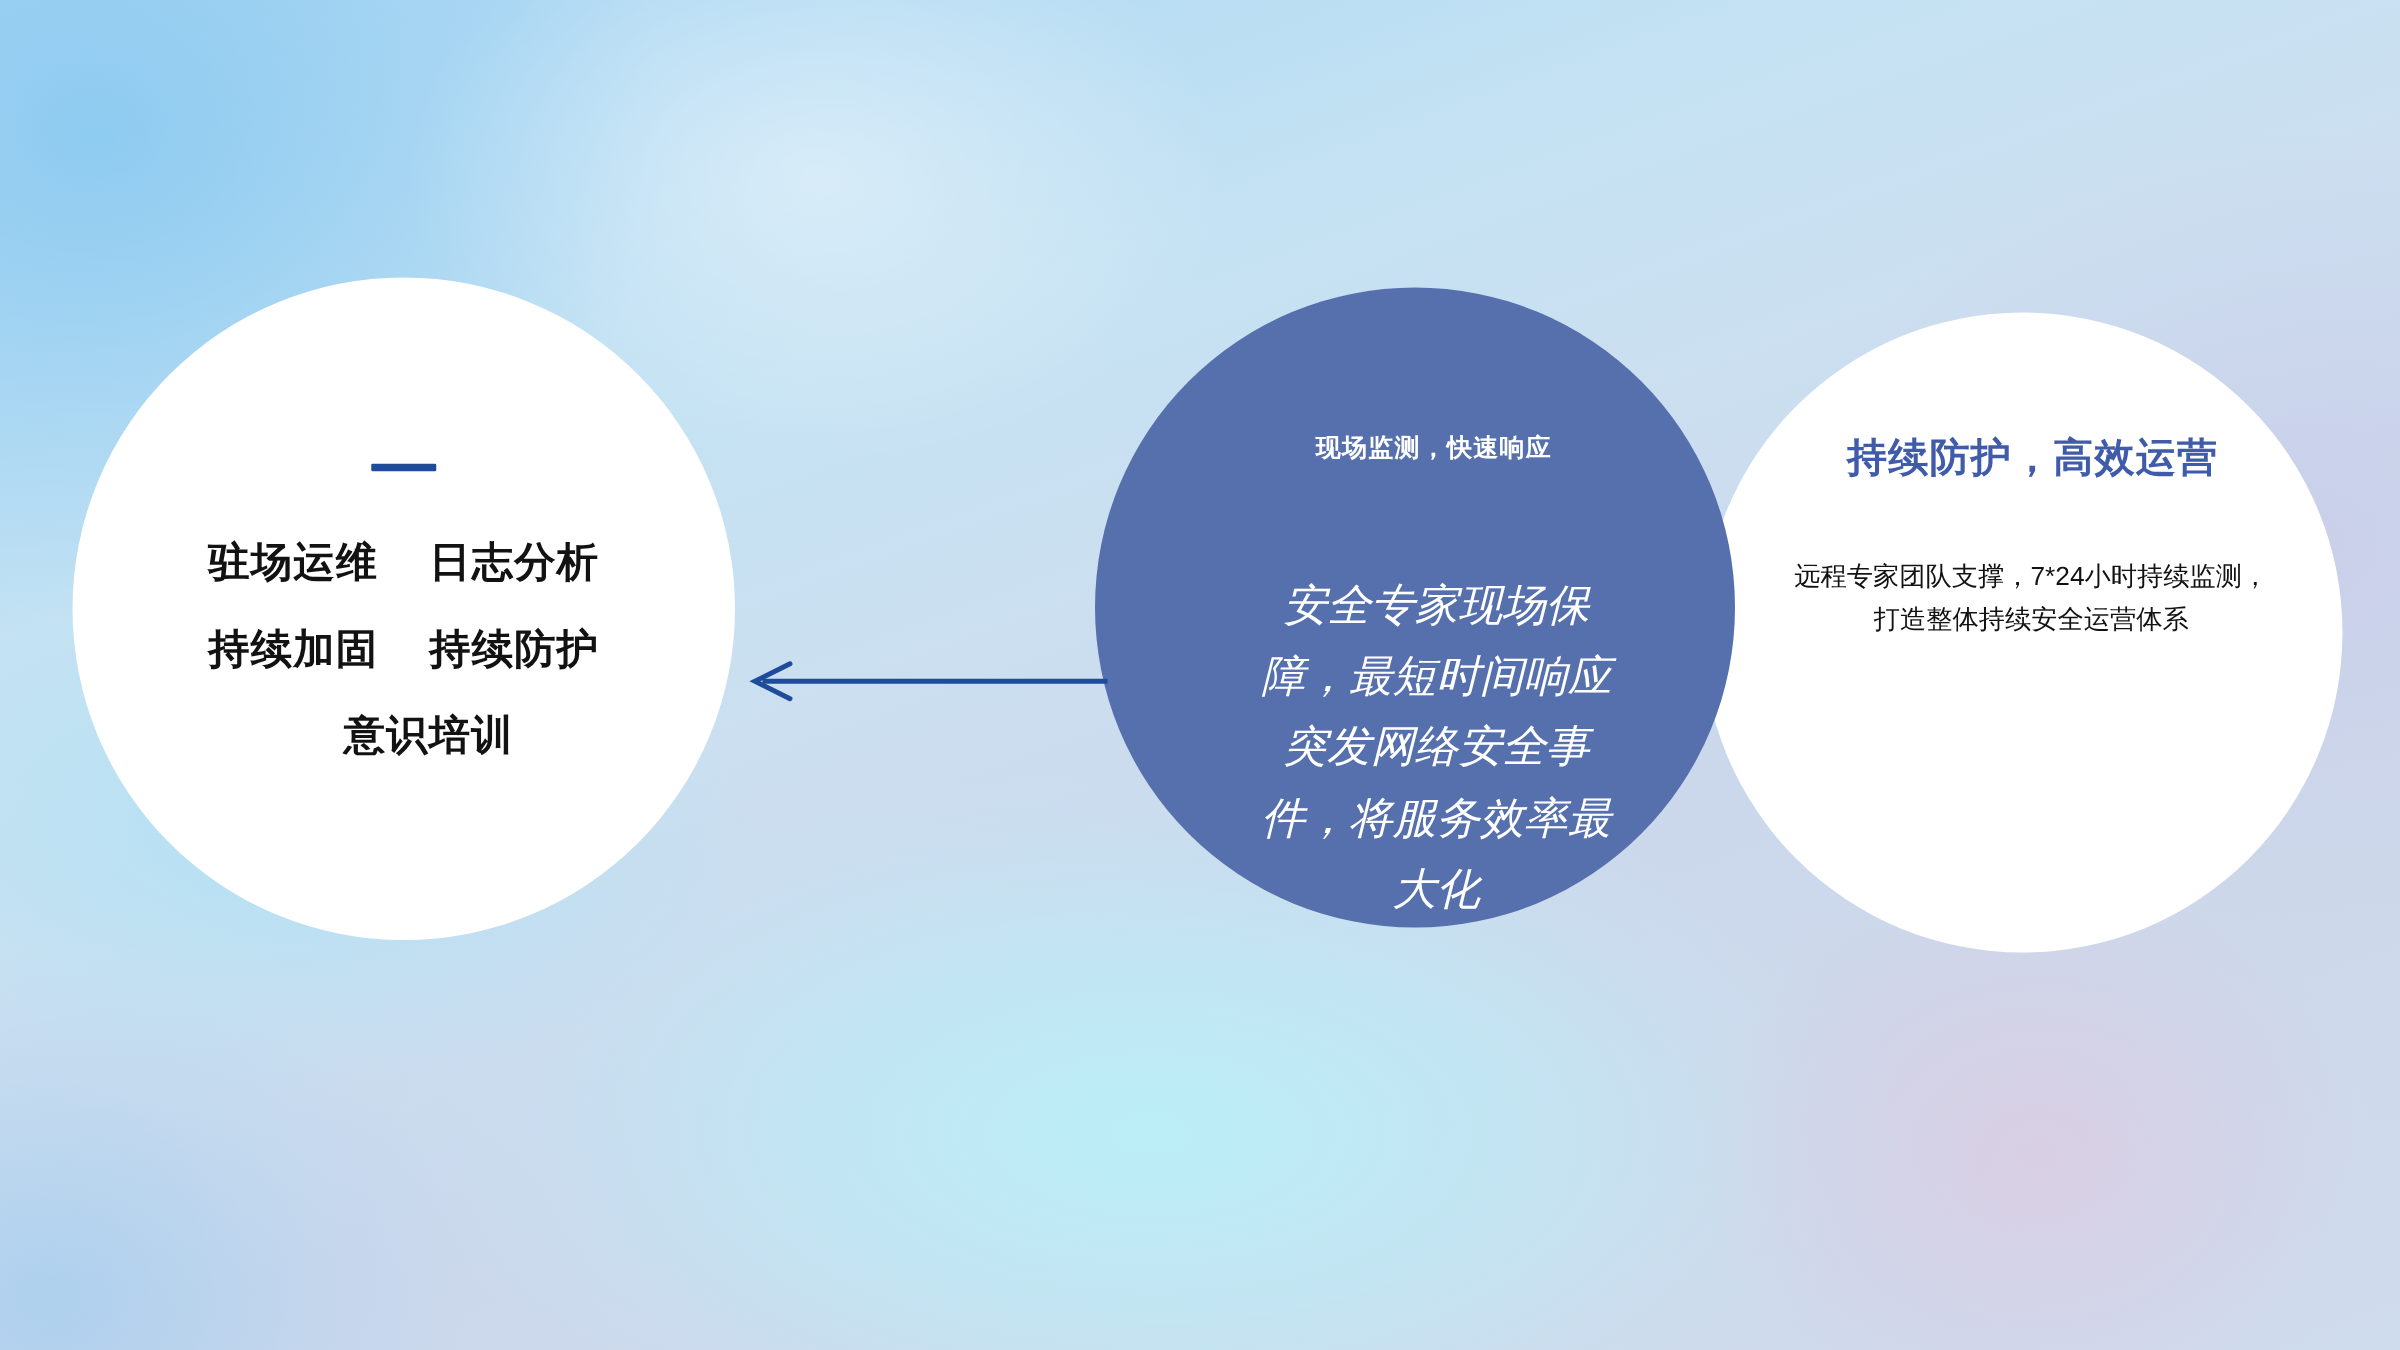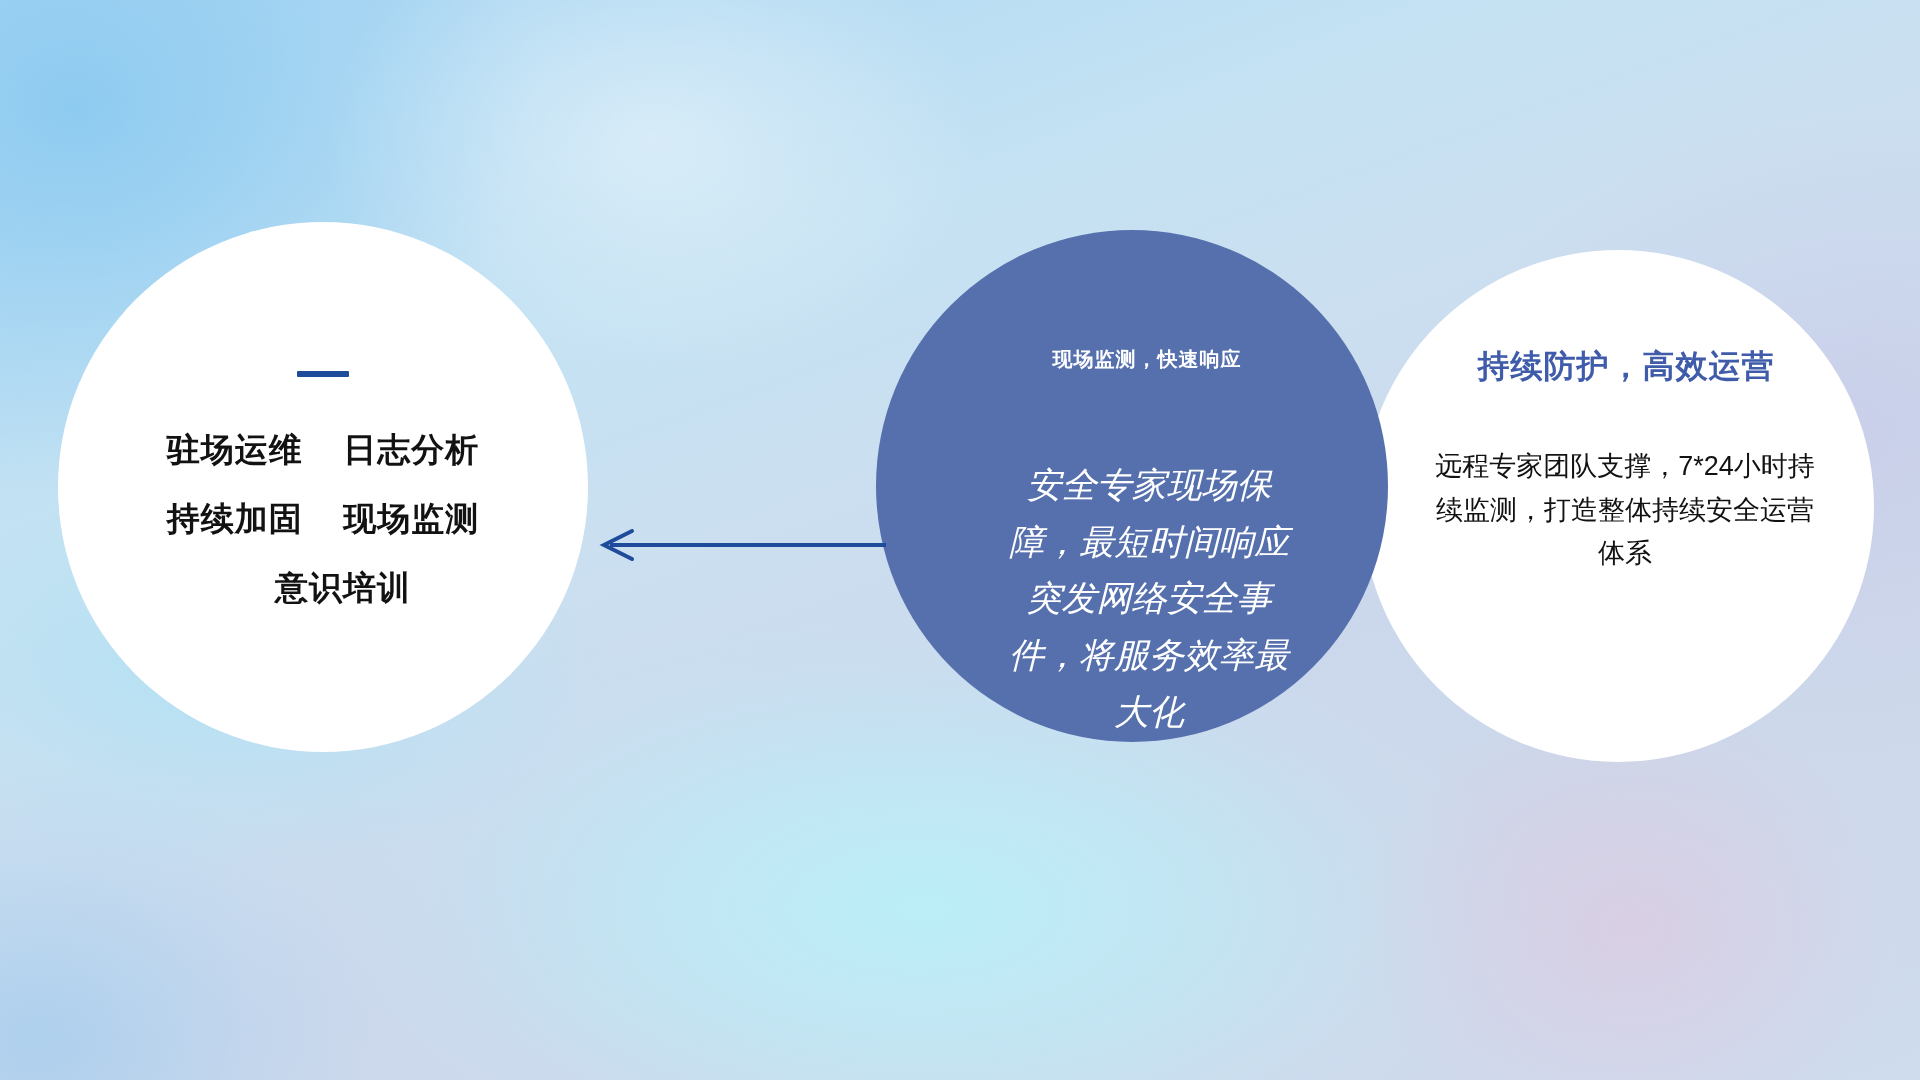--- a/index.html
+++ b/index.html
@@ -207,21 +207,21 @@
     line-height: 1.15;
     text-align: center;
     white-space: nowrap;
     margin-left: 16px;
   }
   #right-body {
     margin-top: 60px;
     width: 400px;
     margin-left: 14px;
     color: #121212;
-    font-size: 27px;
+    font-size: 21px;
     font-weight: 400;
     line-height: 1.62;
     text-align: center;
   }
 
   
   #arrow-svg {
     position: absolute;
     left: 590px;
     top: 515px;
@@ -245,21 +245,21 @@
   <div class="bg-layer bg-blob-pink"></div>
   <div class="bg-layer bg-blob-white"></div>
 
   <div id="circle-left" class="circle"></div>
   <div id="circle-right" class="circle"></div>
   <div id="circle-middle" class="circle"></div>
 
   <div id="left-content">
     <div id="left-rule"></div>
     <div class="left-line">驻场运维    日志分析</div>
-    <div class="left-line">持续加固    现场监测</div>
+    <div class="left-line">持续加固    持续防护</div>
     <div class="left-line">意识培训</div>
   </div>
 
   <div id="middle-content">
     <div id="middle-title">现场监测，快速响应</div>
     <div id="middle-body">安全专家现场保障，最短时间响应突发网络安全事件，将服务效率最大化</div>
   </div>
 
   <div id="right-content">
     <div id="right-title">持续防护，高效运营</div>

